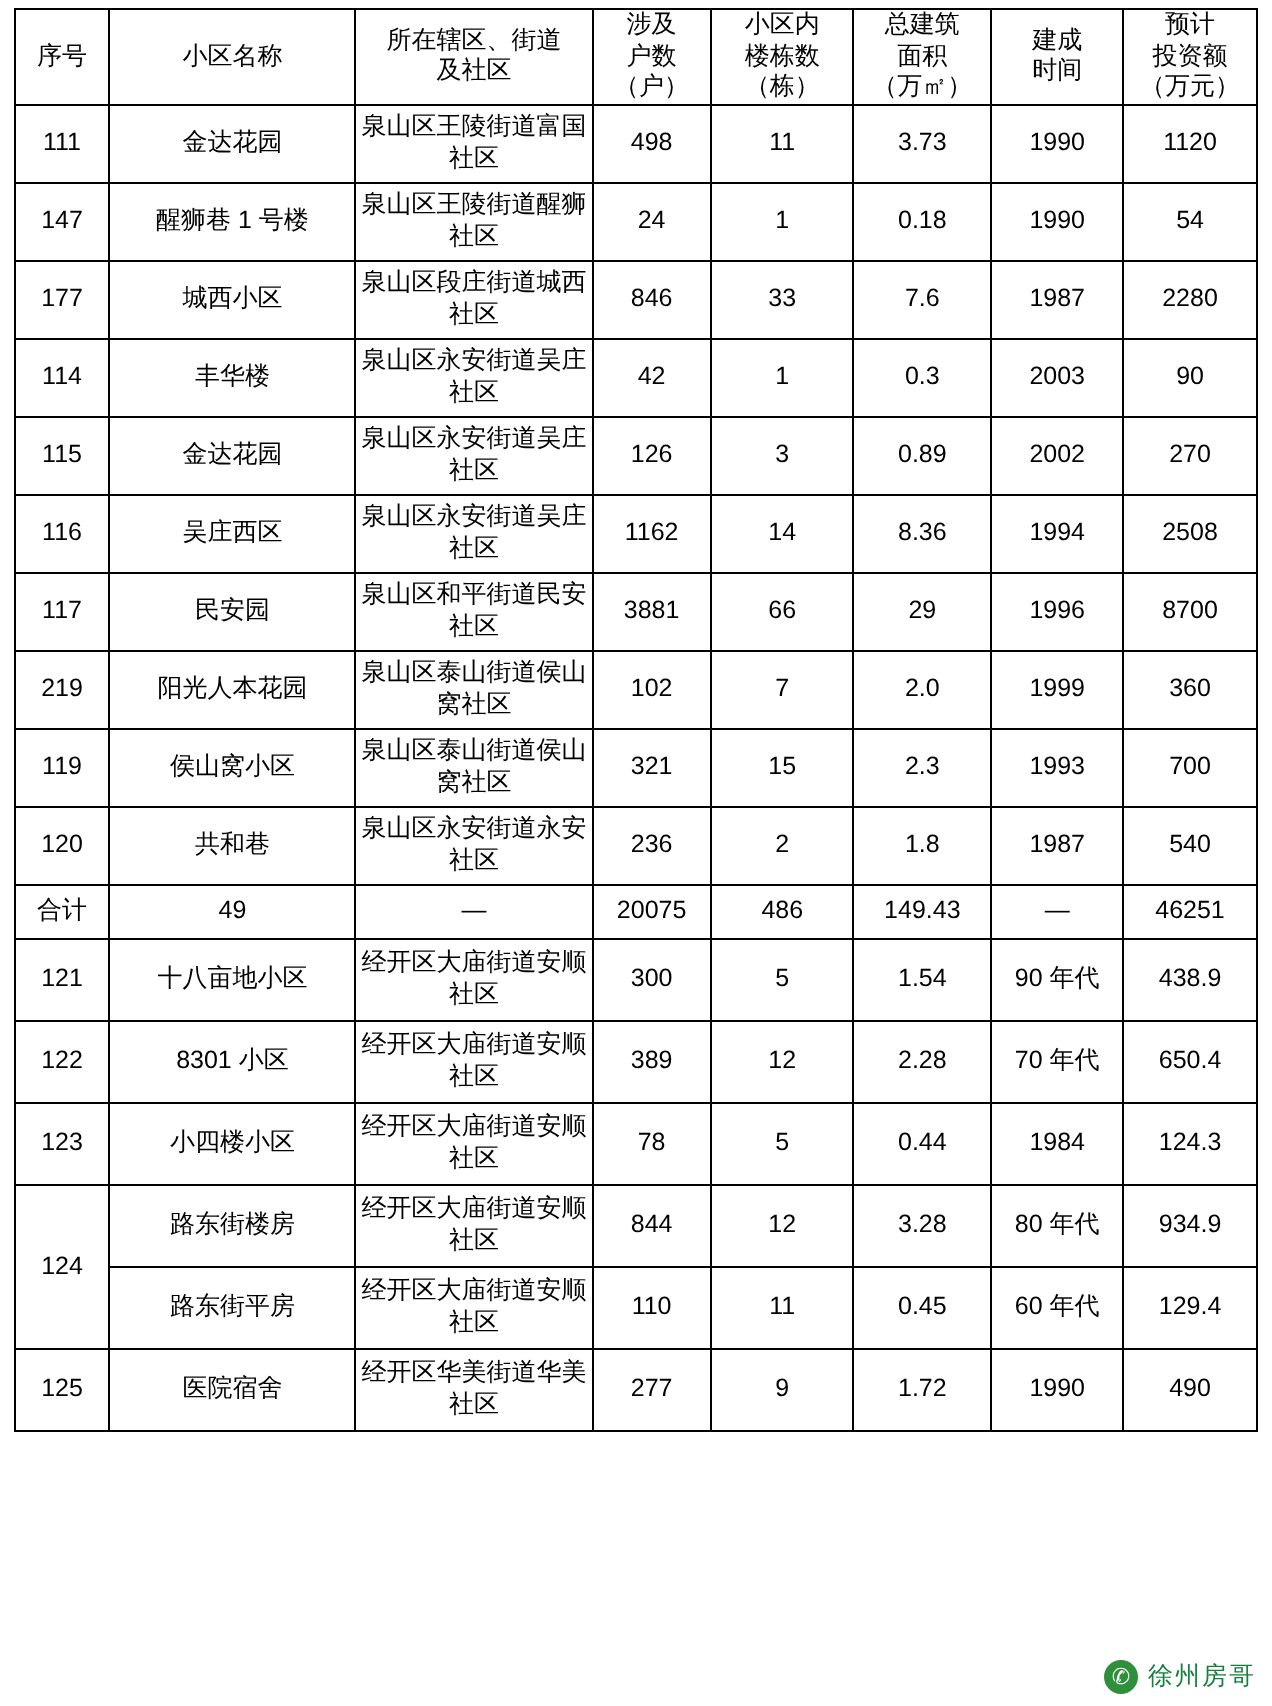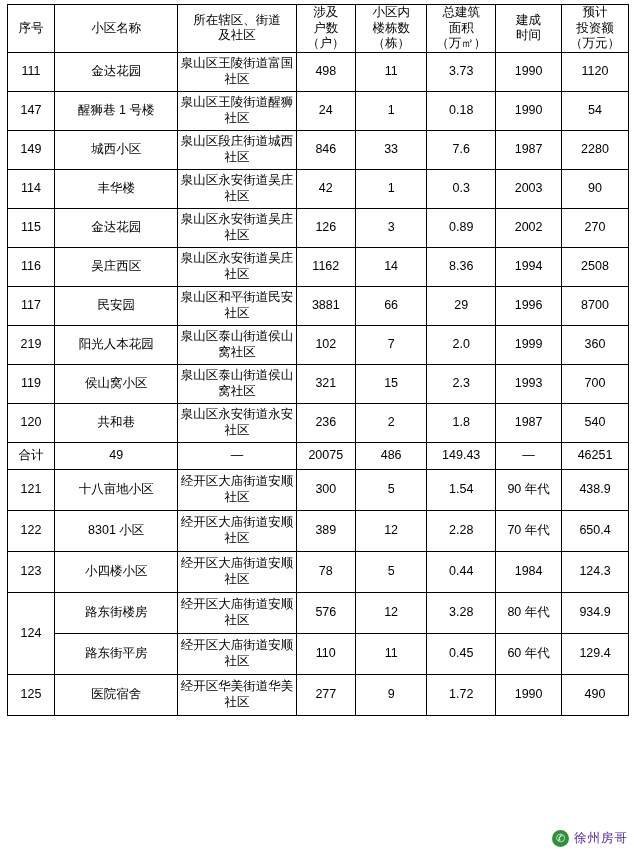--- a/index.html
+++ b/index.html
@@ -76,21 +76,21 @@
     border-radius: 50%;
     background: #2f8f3a;
     color: #fff;
     font-size: 11px;
     display: flex;
     align-items: center;
     justify-content: center;
   }
   .wm-text {
     font-size: 12.5px;
-    color: #4c1d95;
+    color: #15803d;
     letter-spacing: 1px;
   }
 </style>
 </head>
 <body>
 
 <table class="sheet">
   <colgroup>
     <col class="c0">
       <col class="c1">
@@ -155,21 +155,21 @@
       <td>147</td>
       <td class="name">醒狮巷 1 号楼</td>
       <td class="addr">泉山区王陵街道醒狮社区</td>
       <td>24</td>
       <td>1</td>
       <td>0.18</td>
       <td>1990</td>
       <td>54</td>
     </tr>
     <tr class="datarow">
-      <td>149</td>
+      <td>177</td>
       <td class="name">城西小区</td>
       <td class="addr">泉山区段庄街道城西社区</td>
       <td>846</td>
       <td>33</td>
       <td>7.6</td>
       <td>1987</td>
       <td>2280</td>
     </tr>
     <tr class="datarow">
       <td>114</td>
@@ -281,21 +281,21 @@
       <td>5</td>
       <td>0.44</td>
       <td>1984</td>
       <td>124.3</td>
     </tr>
 
     <tr class="tallrow">
       <td rowspan="2">124</td>
       <td class="name">路东街楼房</td>
       <td class="addr">经开区大庙街道安顺社区</td>
-      <td>576</td>
+      <td>844</td>
       <td>12</td>
       <td>3.28</td>
       <td>80 年代</td>
       <td>934.9</td>
     </tr>
     <tr class="tallrow">
       <td class="name">路东街平房</td>
       <td class="addr">经开区大庙街道安顺社区</td>
       <td>110</td>
       <td>11</td>

